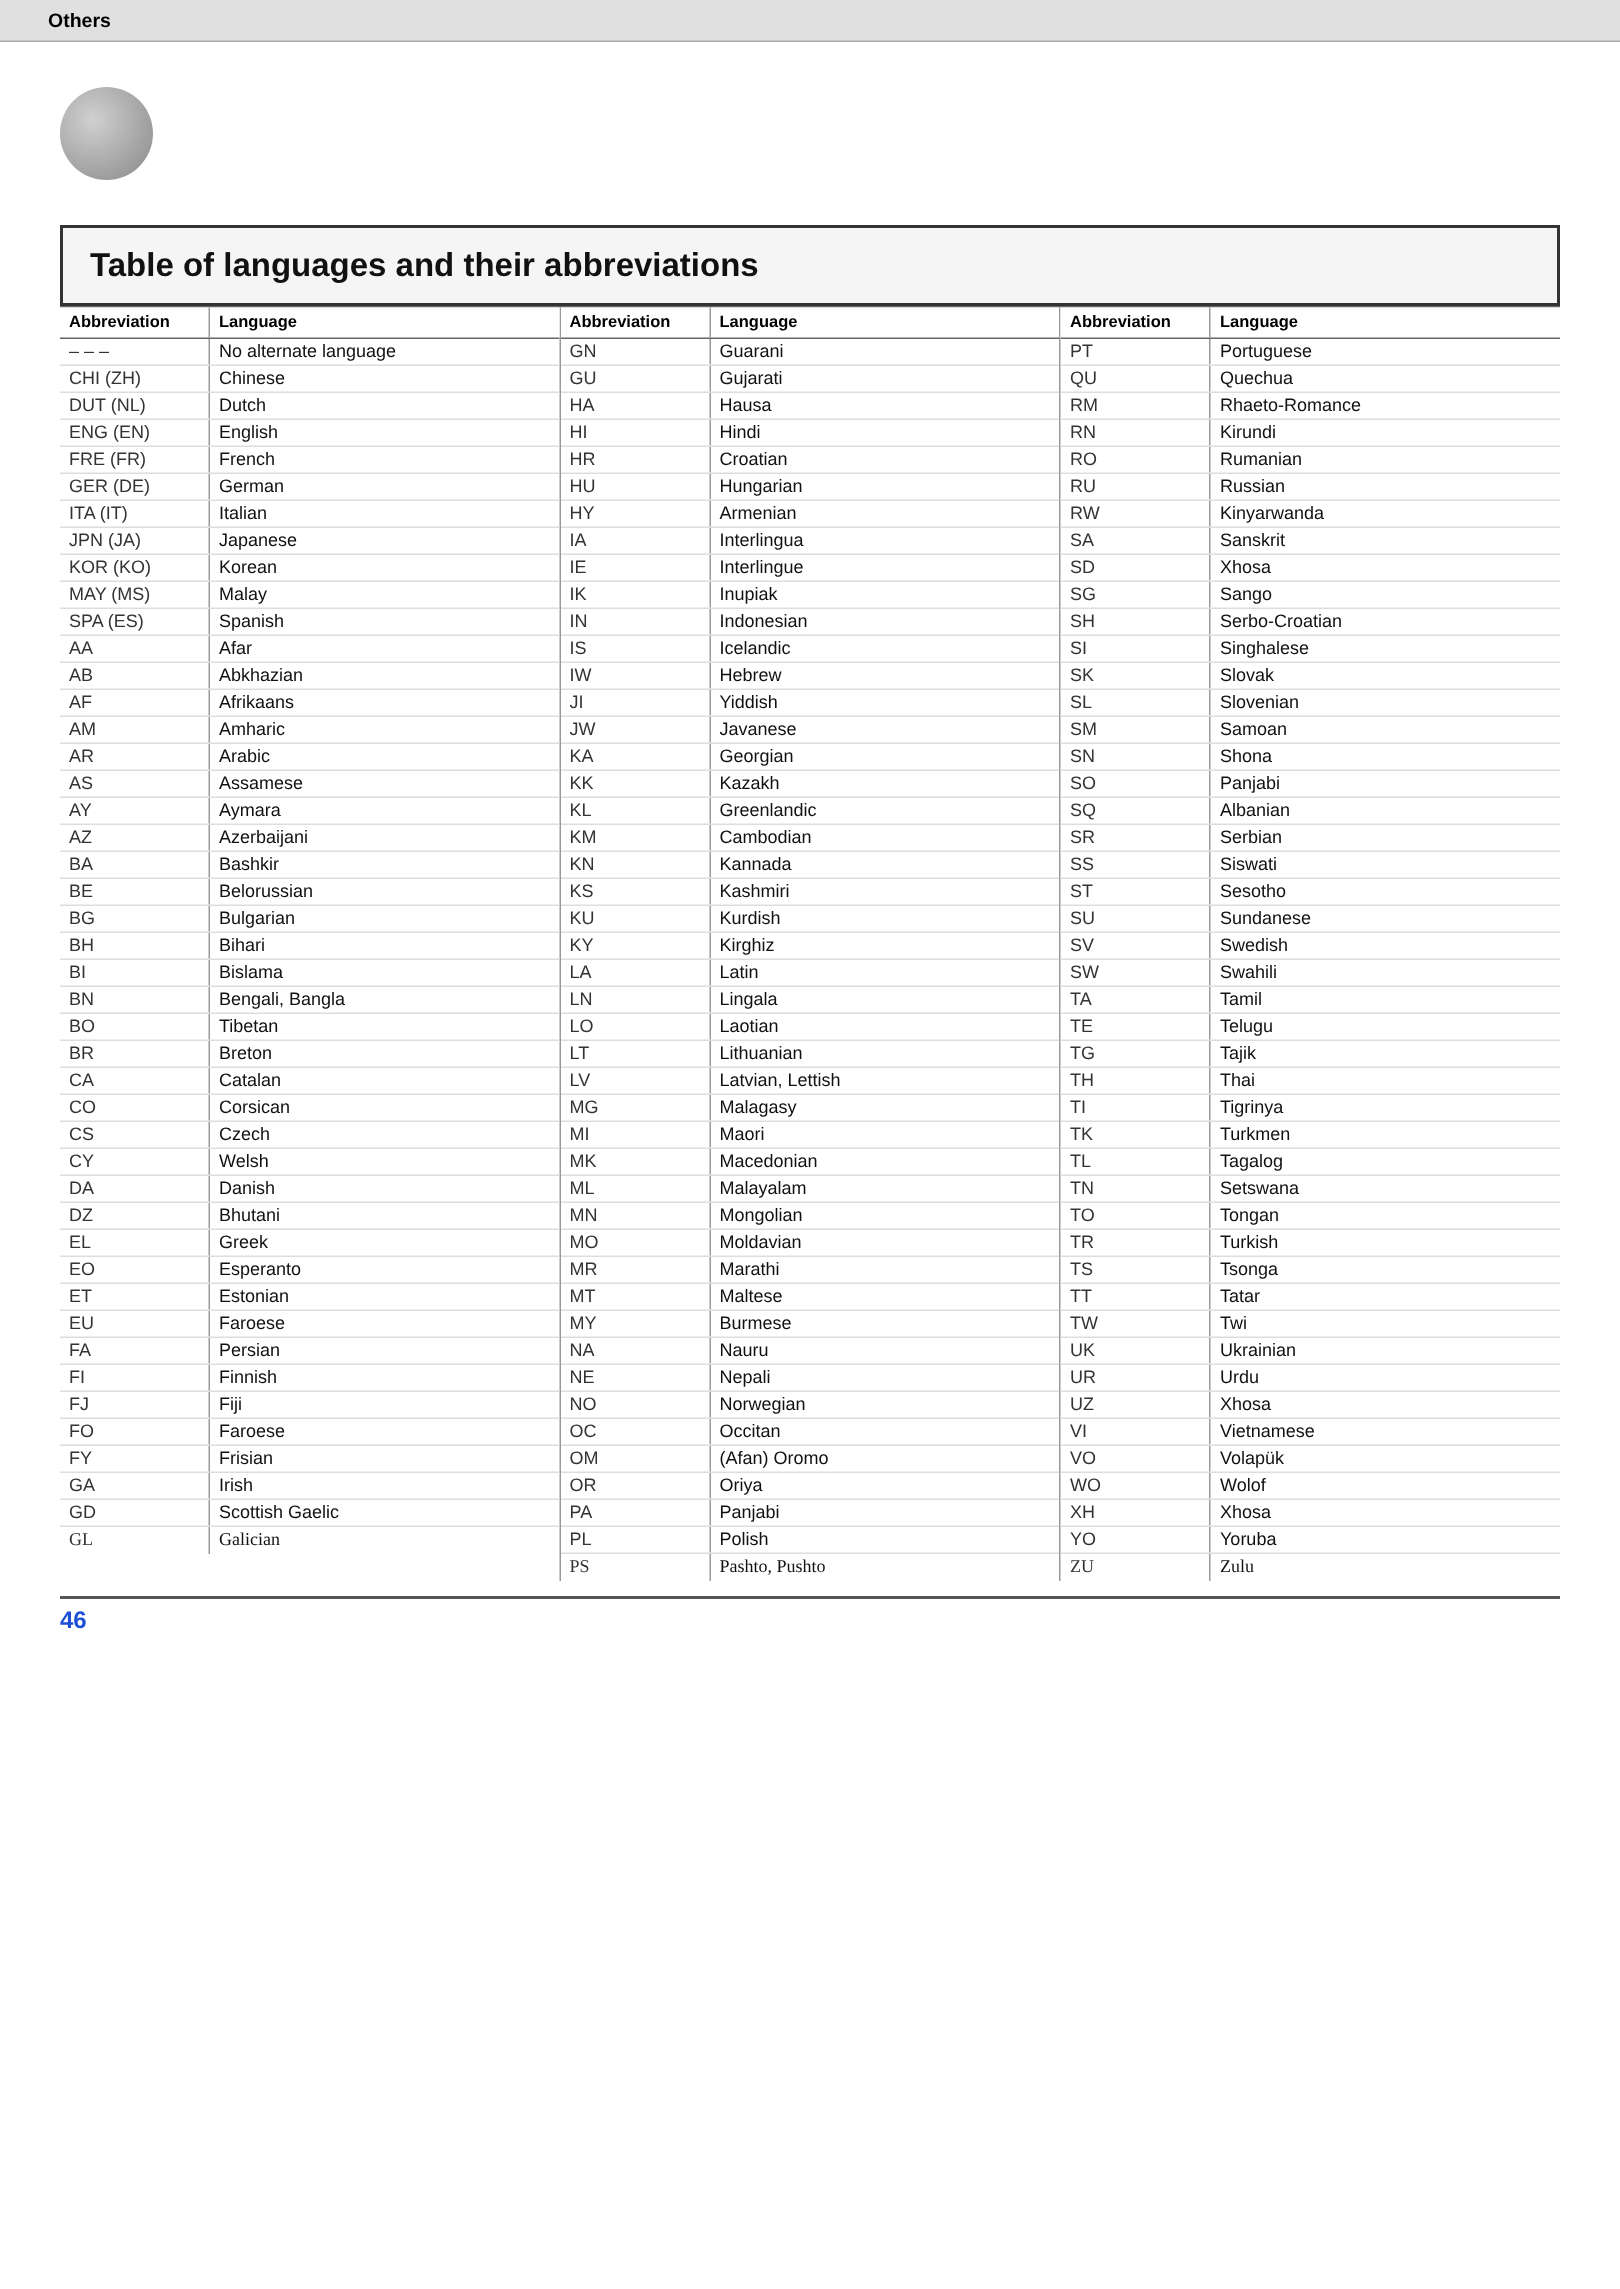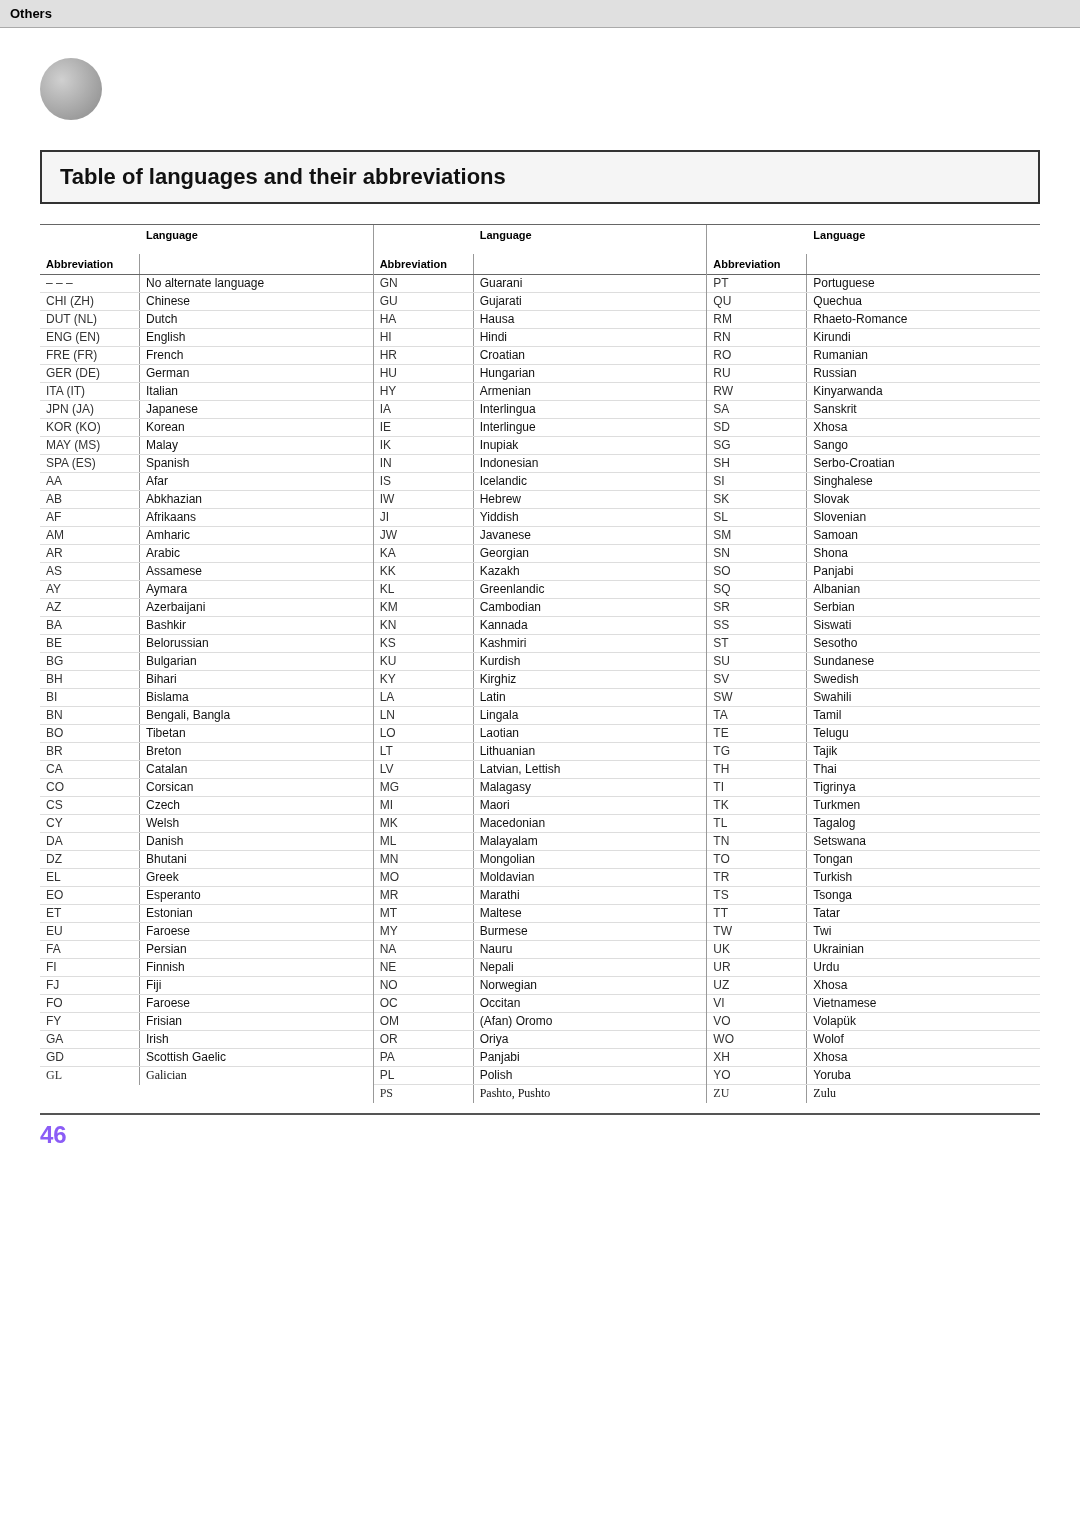--- a/index.html
+++ b/index.html
@@ -7,21 +7,21 @@
       font-family: Arial, Helvetica, sans-serif;
       background: #fff;
       color: #000;
       width: 1080px;
       min-height: 1526px;
     }
 
     .top-bar {
       background: #e0e0e0;
       border-bottom: 1px solid #aaa;
-      padding: 6px 10px;
+      padding: 6px 32px;
       font-size: 13px;
       font-weight: bold;
     }
 
     .page-content {
       padding: 20px 40px 40px 40px;
     }
 
     .title-section {
       display: flex;
@@ -42,21 +42,20 @@
     .page-title {
       font-size: 42px;
       font-style: italic;
       font-weight: bold;
       color: #111;
     }
 
     .section-header {
       border: 2px solid #333;
       padding: 12px 18px;
-      margin-bottom: 20px;
       background: #f5f5f5;
     }
 
     .section-header-title {
       font-size: 22px;
       font-weight: bold;
       color: #111;
     }
 
     .table-container {
@@ -83,21 +82,20 @@
     .col-header {
       font-size: 11px;
       font-weight: bold;
       padding: 4px 6px;
       border-right: 1px solid #999;
     }
 
     .col-header.abbr {
       width: 100px;
       flex-shrink: 0;
-      margin-top: 29px;
     }
 
     .col-header.lang {
       flex: 1;
       border-right: none;
     }
 
     .data-row {
       display: flex;
       border-bottom: 1px solid #ddd;
@@ -127,23 +125,23 @@
 
     .page-number-bar {
       display: flex;
       align-items: center;
       border-top: 2px solid #555;
       padding-top: 6px;
       margin-top: 10px;
     }
 
     .page-number {
-      font-size: 24px;
+      font-size: 16px;
       font-weight: bold;
-      color: #8b5cf6;
+      color: #1d4ed8;
     }
   </style>
 </head>
 <body>
 
 <div class="top-bar">
   <span>Others</span>
 </div>
 
 <div class="page-content">

